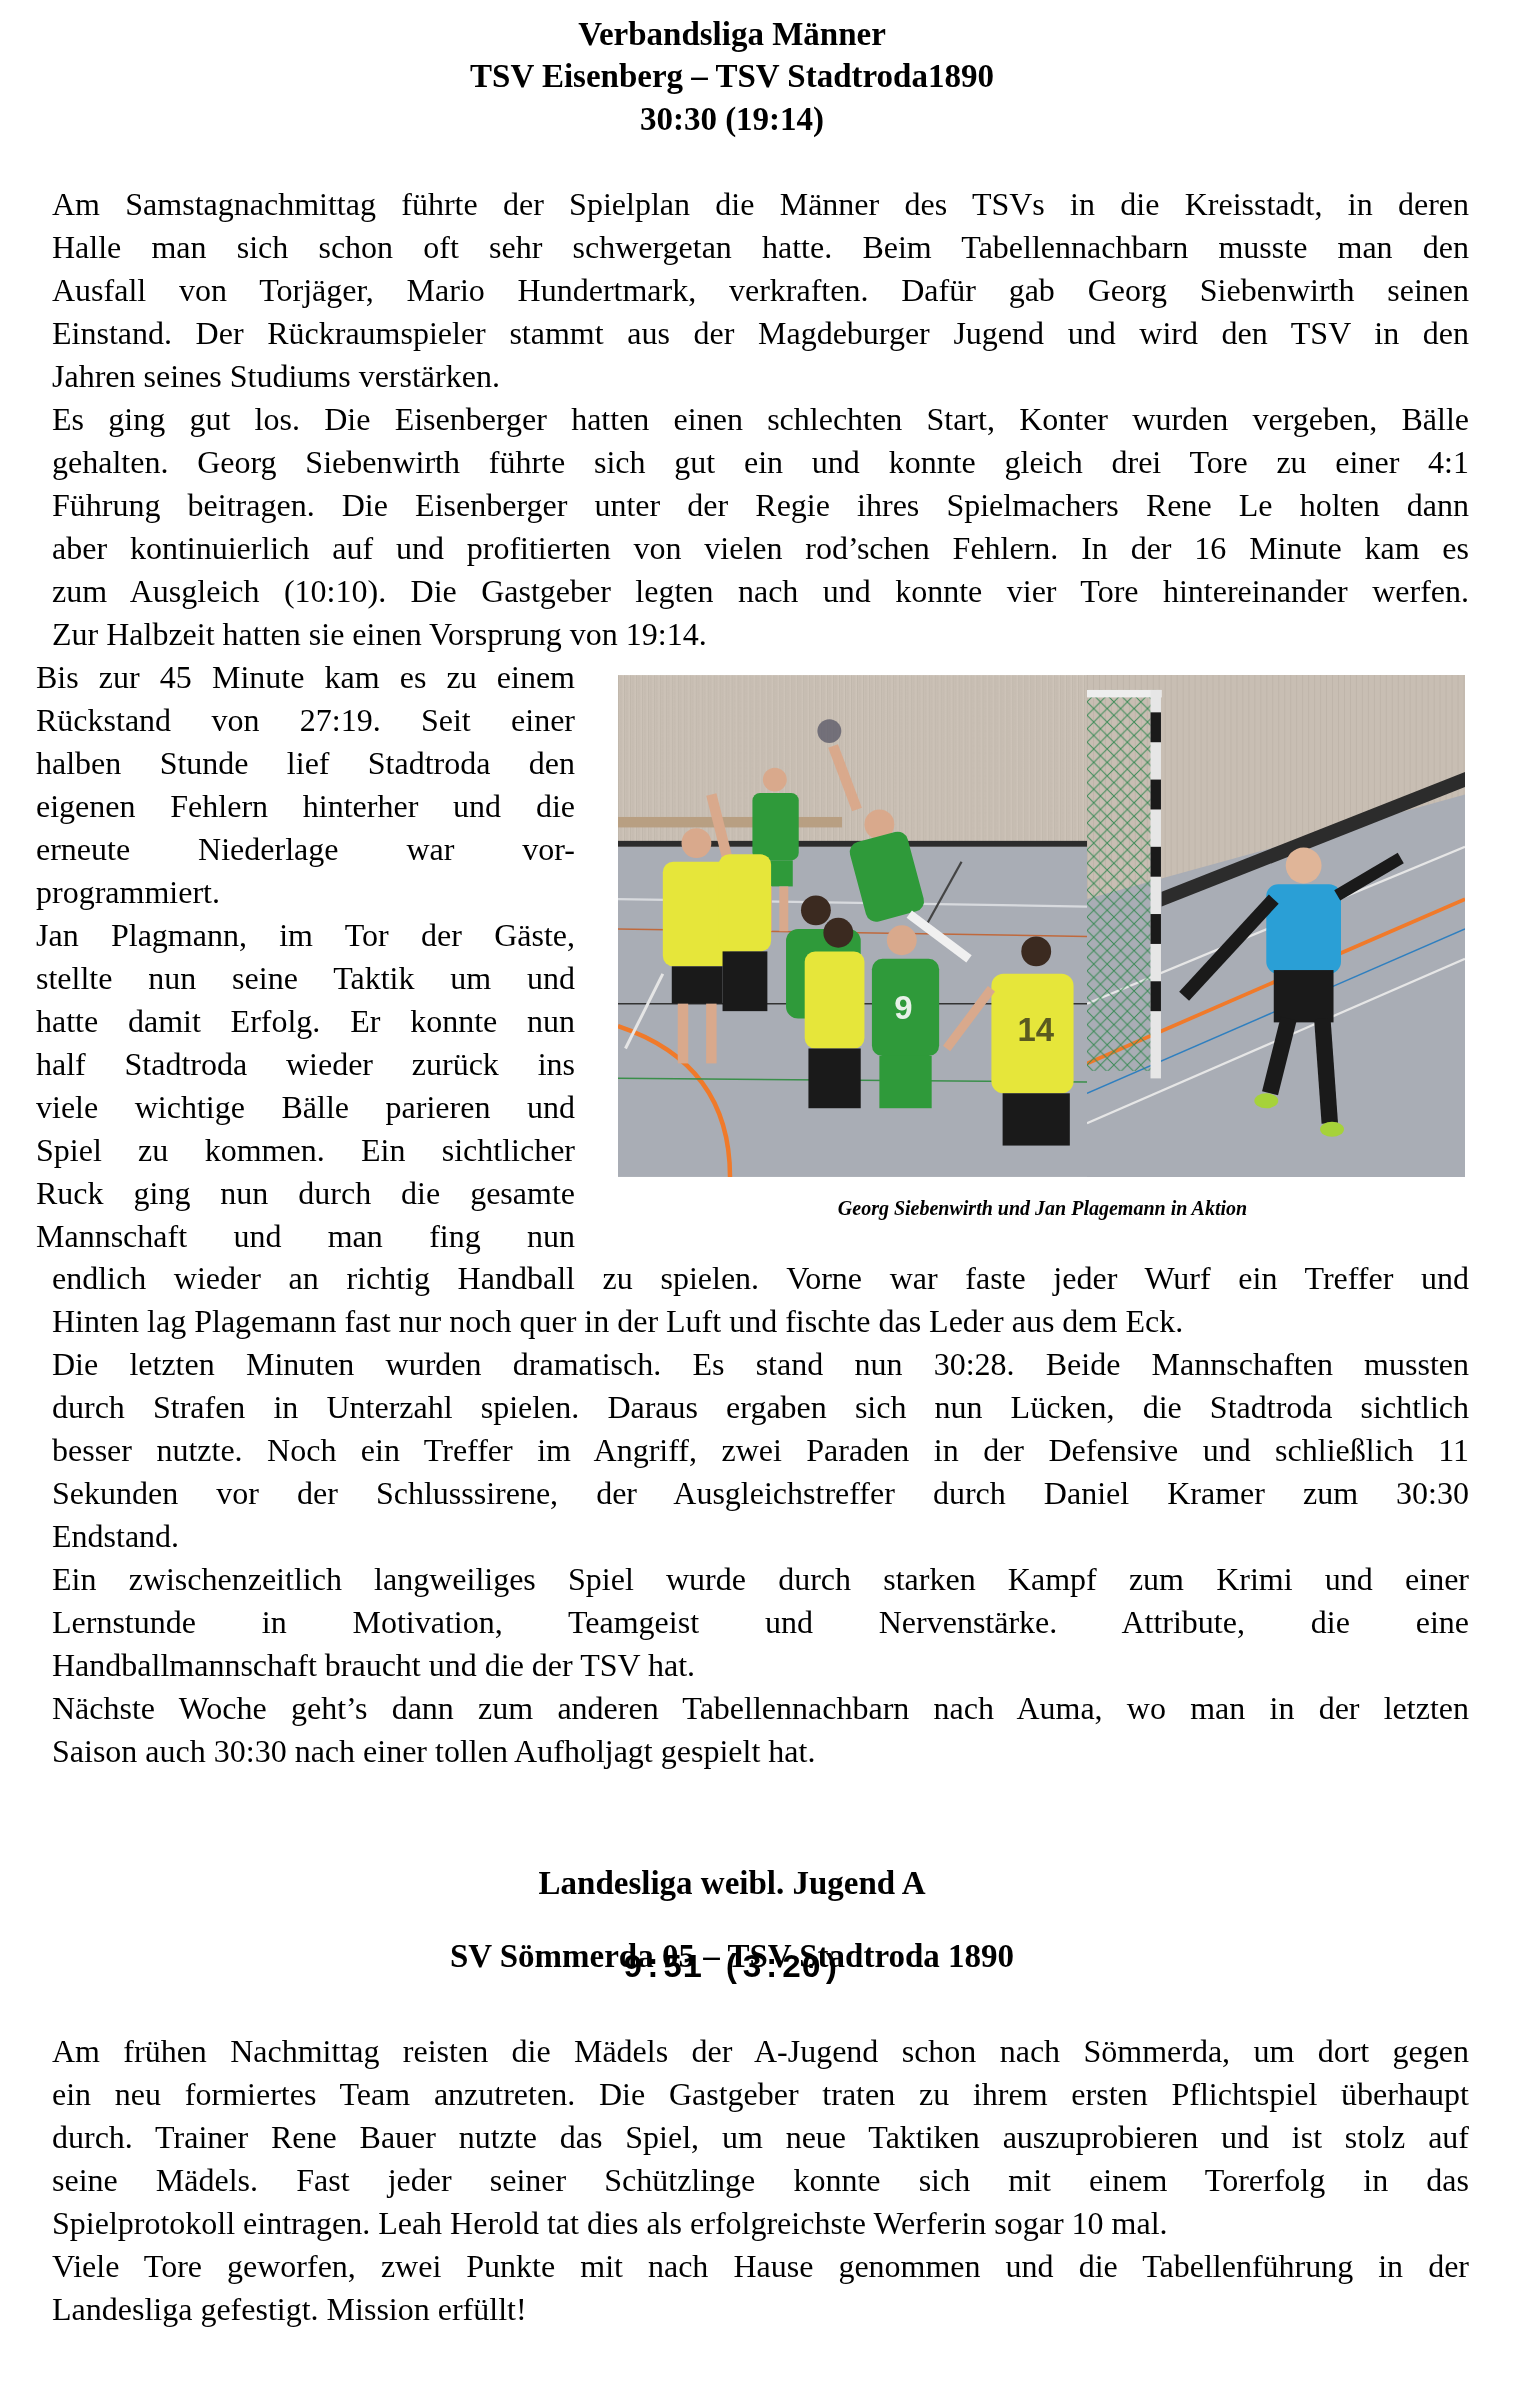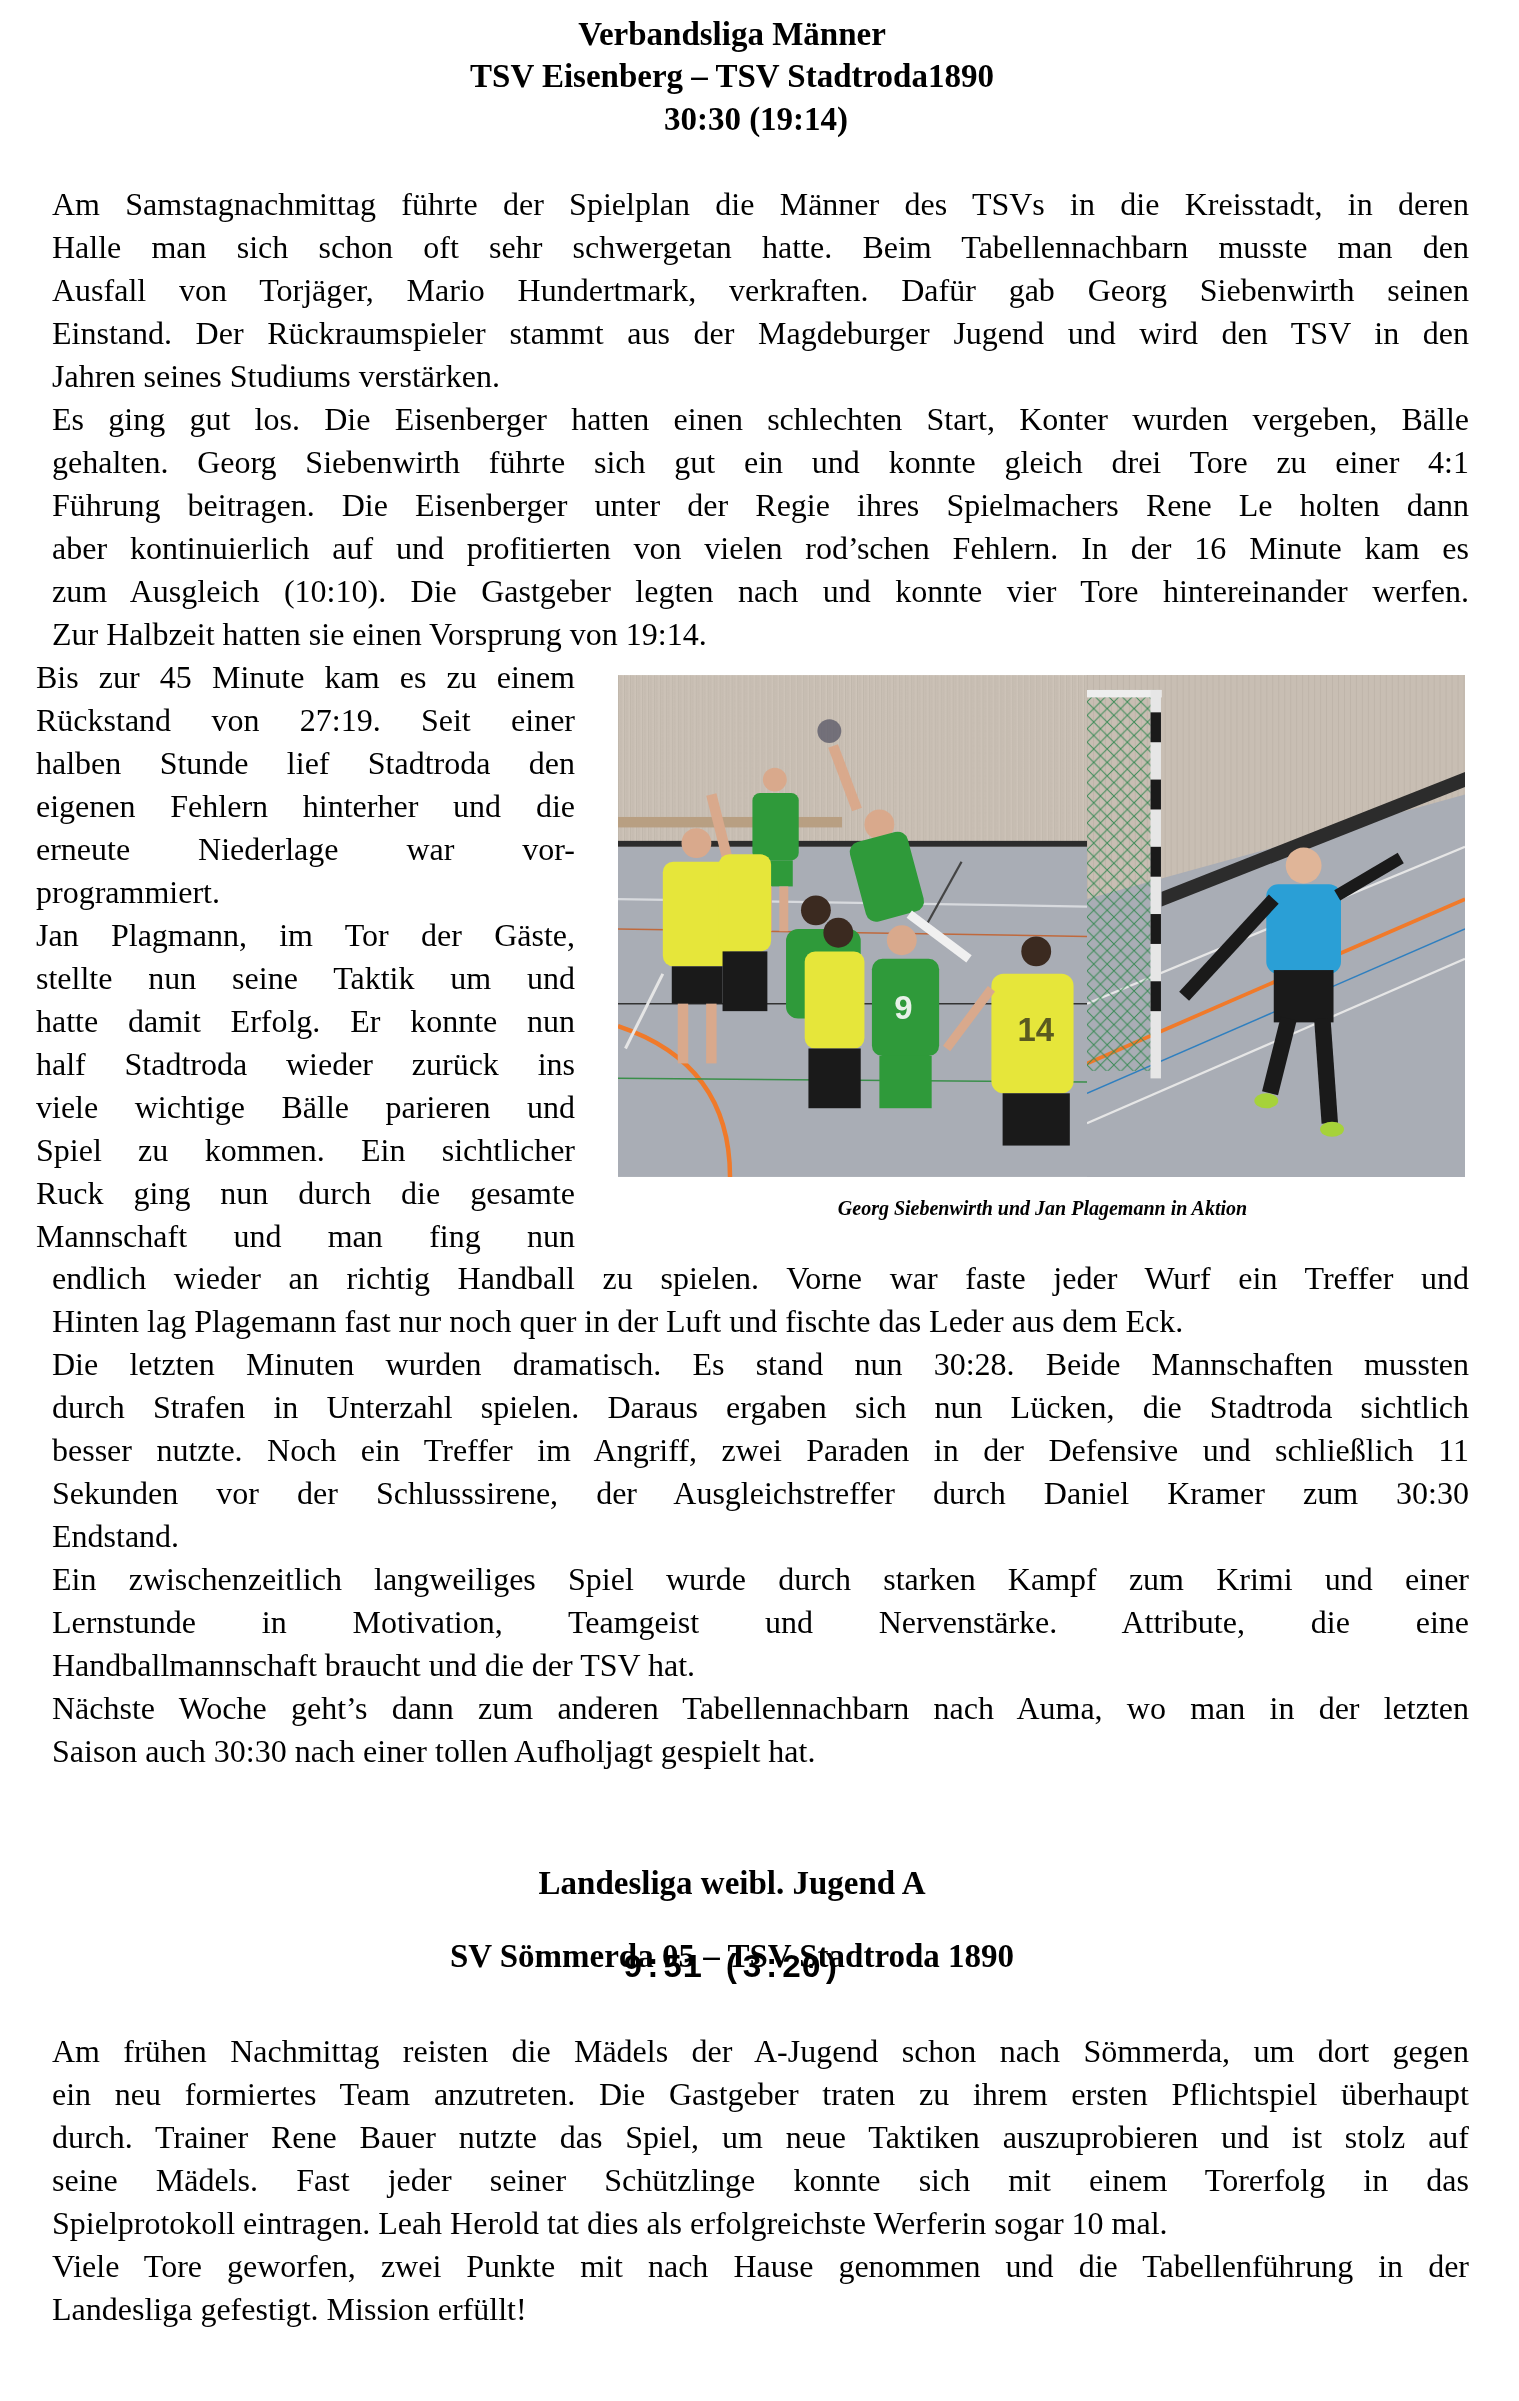--- a/index.html
+++ b/index.html
@@ -10,21 +10,21 @@
   .line.last { text-align-last:left; }
   .narrow { position:absolute; left:36px; width:539px; font-size:32px; line-height:43px; }
   .photo { position:absolute; top:675px; height:502px; overflow:hidden; }
   .caption { position:absolute; left:619px; width:847px; top:1187px; text-align:center; font-style:italic; font-weight:bold; font-size:20px; line-height:43px; }
 </style>
 </head>
 <body>
 
 <div class="heading" style="top:12.7px;">Verbandsliga Männer</div>
 <div class="heading" style="top:55px;">TSV Eisenberg – TSV Stadtroda1890</div>
-<div class="heading" style="top:98px;padding-left:24px;">30:30 (19:14)</div>
+<div class="heading" style="top:98px;">30:30 (19:14)</div>
 
 <div class="block" style="top:183px;">
   <span class="line">Am Samstagnachmittag führte der Spielplan die Männer des TSVs in die Kreisstadt, in deren</span>
   <span class="line">Halle man sich schon oft sehr schwergetan hatte. Beim Tabellennachbarn musste man den</span>
   <span class="line">Ausfall von Torjäger, Mario Hundertmark, verkraften. Dafür gab Georg Siebenwirth seinen</span>
   <span class="line">Einstand. Der Rückraumspieler stammt aus der Magdeburger Jugend und wird den TSV in den</span>
   <span class="line last">Jahren seines Studiums verstärken.</span>
   <span class="line">Es ging gut los. Die Eisenberger hatten einen schlechten Start, Konter wurden vergeben, Bälle</span>
   <span class="line">gehalten. Georg Siebenwirth führte sich gut ein und konnte gleich drei Tore zu einer 4:1</span>
   <span class="line">Führung beitragen. Die Eisenberger unter der Regie ihres Spielmachers Rene Le holten dann</span>

